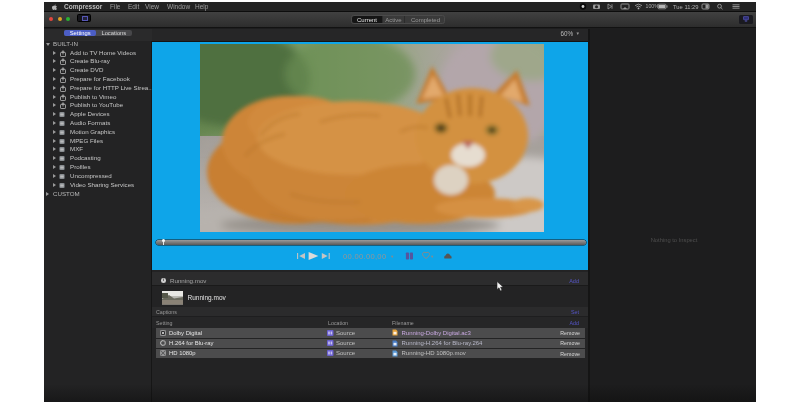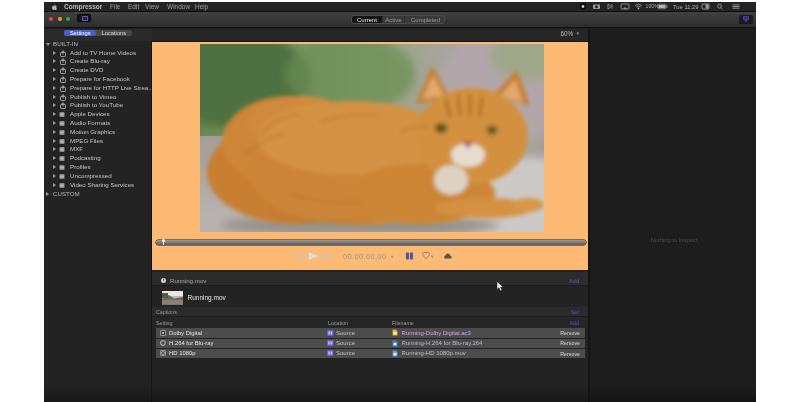--- a/index.html
+++ b/index.html
@@ -9,21 +9,21 @@
   
   .menubar { position:absolute; left:0; top:0; width:712px; height:9px; background:#232323; color:#9f9f9f; font-size:6.5px; }
   .menubar span { position:absolute; top:1px; line-height:7px; }
   
   .titlebar { position:absolute; left:0; top:9px; width:712px; height:16.5px; background:linear-gradient(#414141,#2d2d2d); border-bottom:1px solid #121212; border-top:0.5px solid #0d0d0d; }
   .tl { position:absolute; top:5px; width:4px; height:4px; border-radius:50%; }
   .seg { position:absolute; left:307px; top:2.5px; width:94px; height:9px; background:#3a3a3a; border:0.5px solid #4a4a4a; border-radius:2.5px; font-size:6px; color:#999; }
   .seg div { position:absolute; top:0; height:100%; line-height:8.5px; text-align:center; }
   
   .sidebar { position:absolute; left:0; top:26.5px; width:108px; height:373.5px; background:#232324; border-right:1px solid #161616; }
-  .preview { position:absolute; left:108px; top:26.5px; width:436px; height:373.5px; background:#fdba74; }
+  .preview { position:absolute; left:108px; top:26.5px; width:436px; height:373.5px; background:#0ea5e9; }
   .inspector { position:absolute; left:544px; top:26.5px; width:168px; height:373.5px; background:#1d1d1e; border-left:2px solid #151515; }
   .srow { position:absolute; left:0; width:108px; height:8.8px; color:#c6c6c6; font-size:6.2px; line-height:8.8px; white-space:nowrap; overflow:hidden; }
   .tri { position:absolute; width:0; height:0; border-left:3px solid #9a9a9a; border-top:2.2px solid transparent; border-bottom:2.2px solid transparent; top:2.2px; }
   .trid { position:absolute; width:0; height:0; border-top:3px solid #9a9a9a; border-left:2.2px solid transparent; border-right:2.2px solid transparent; top:3px; }
 </style>
 </head>
 <body>
 <div class="screen">
   <div class="menubar">
     <svg class="abs" style="left:8px;top:1.5px" width="5" height="6" viewBox="0 0 5 6">

